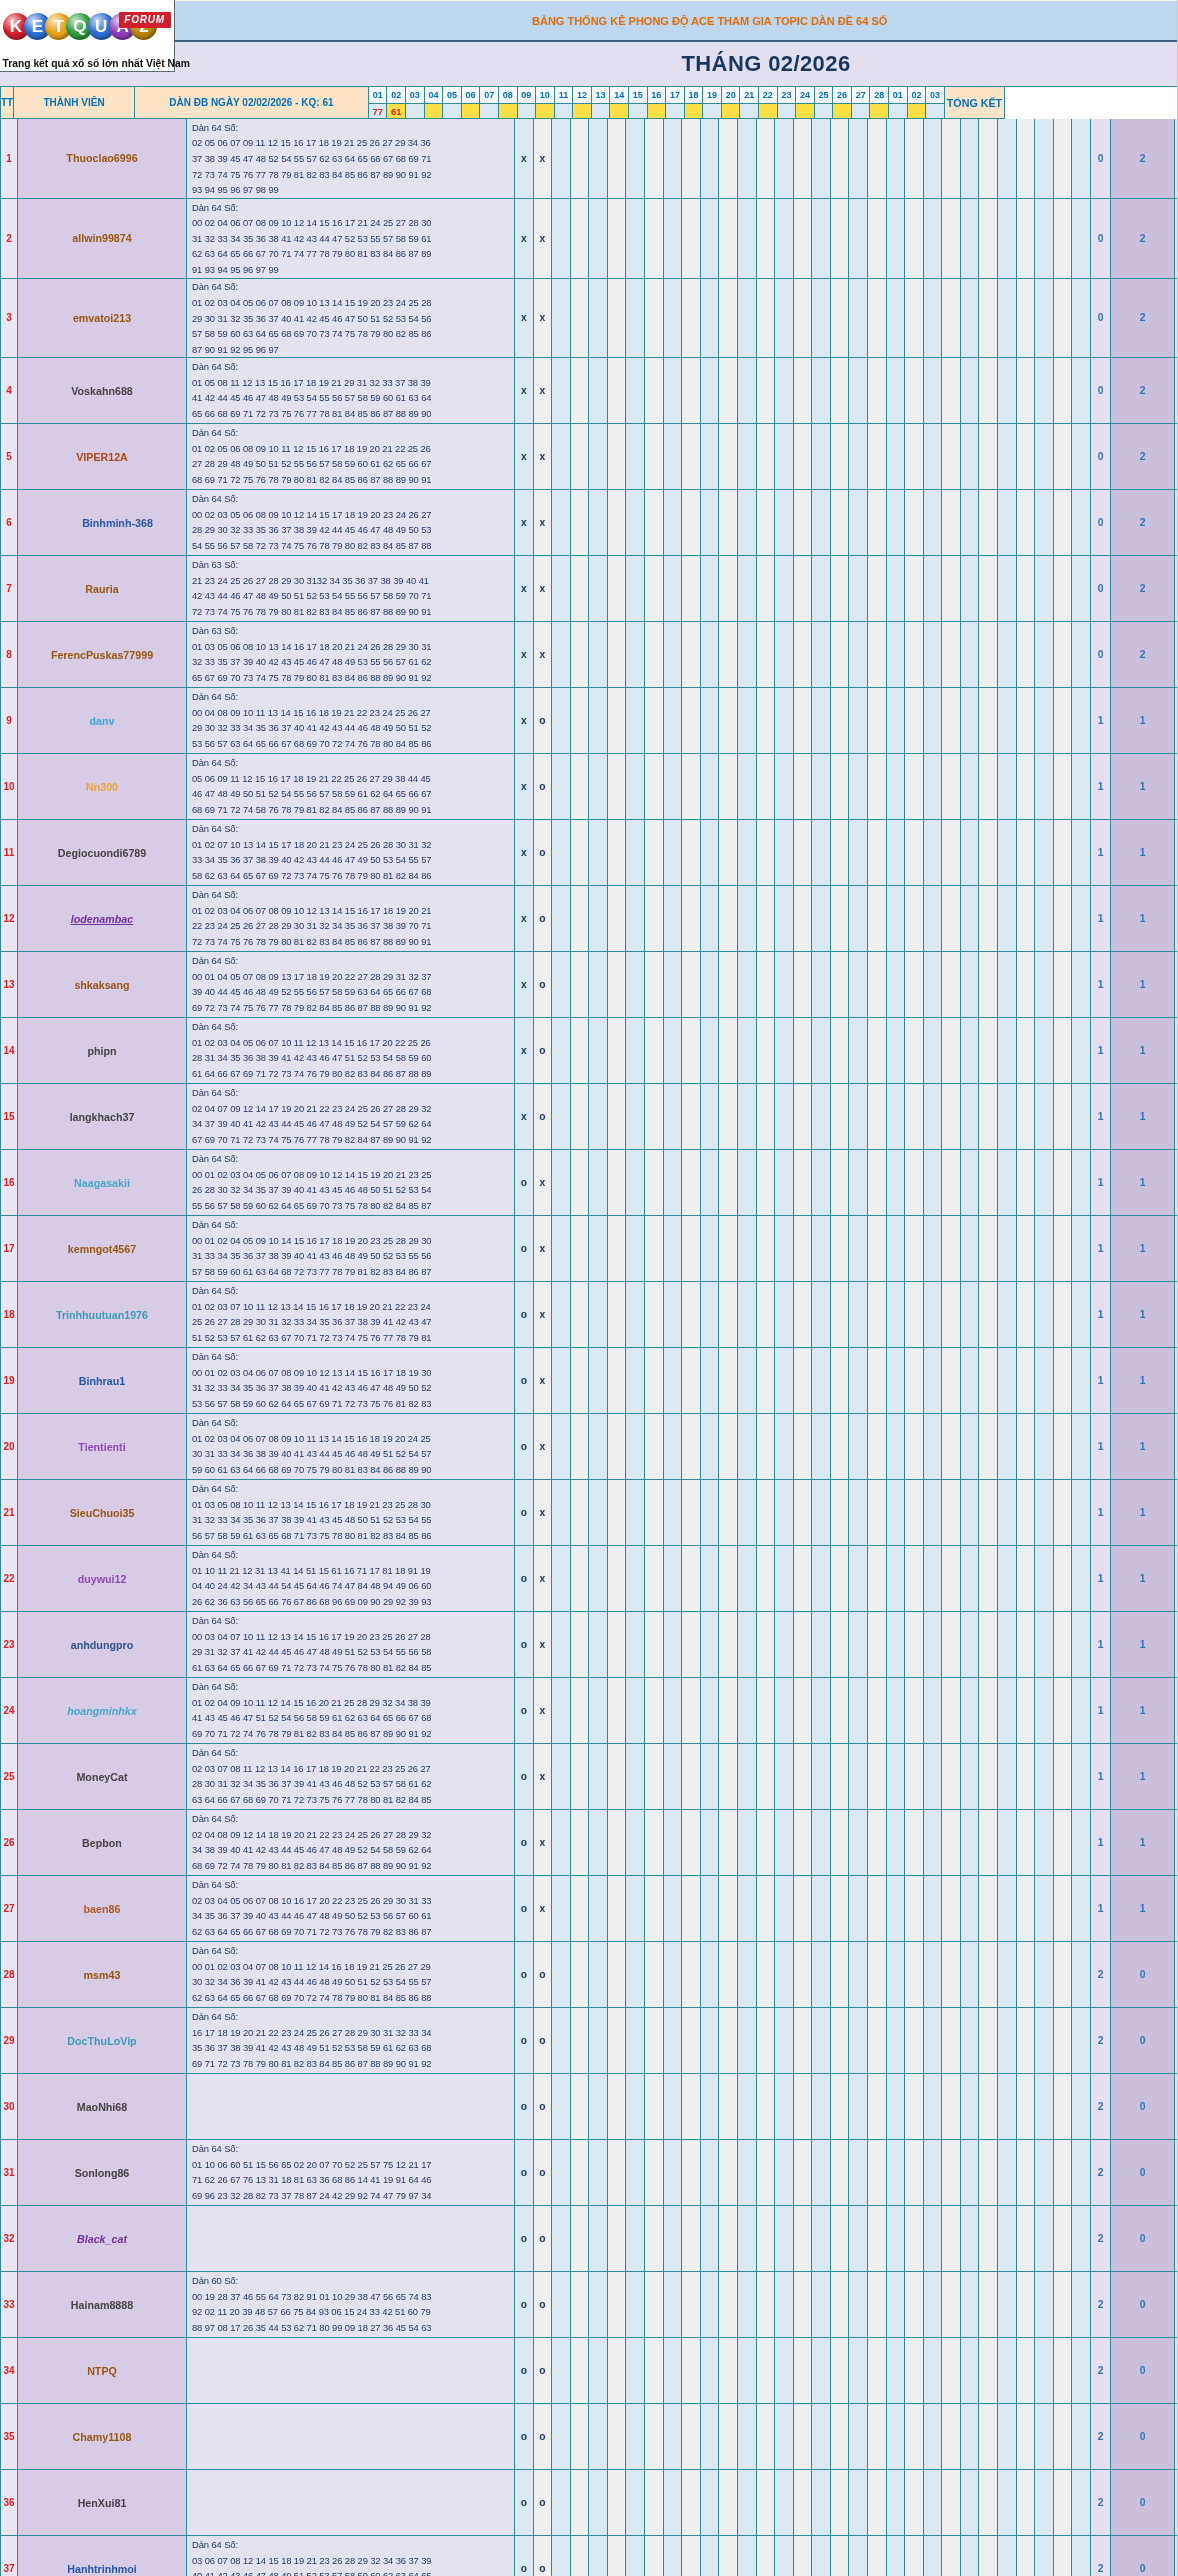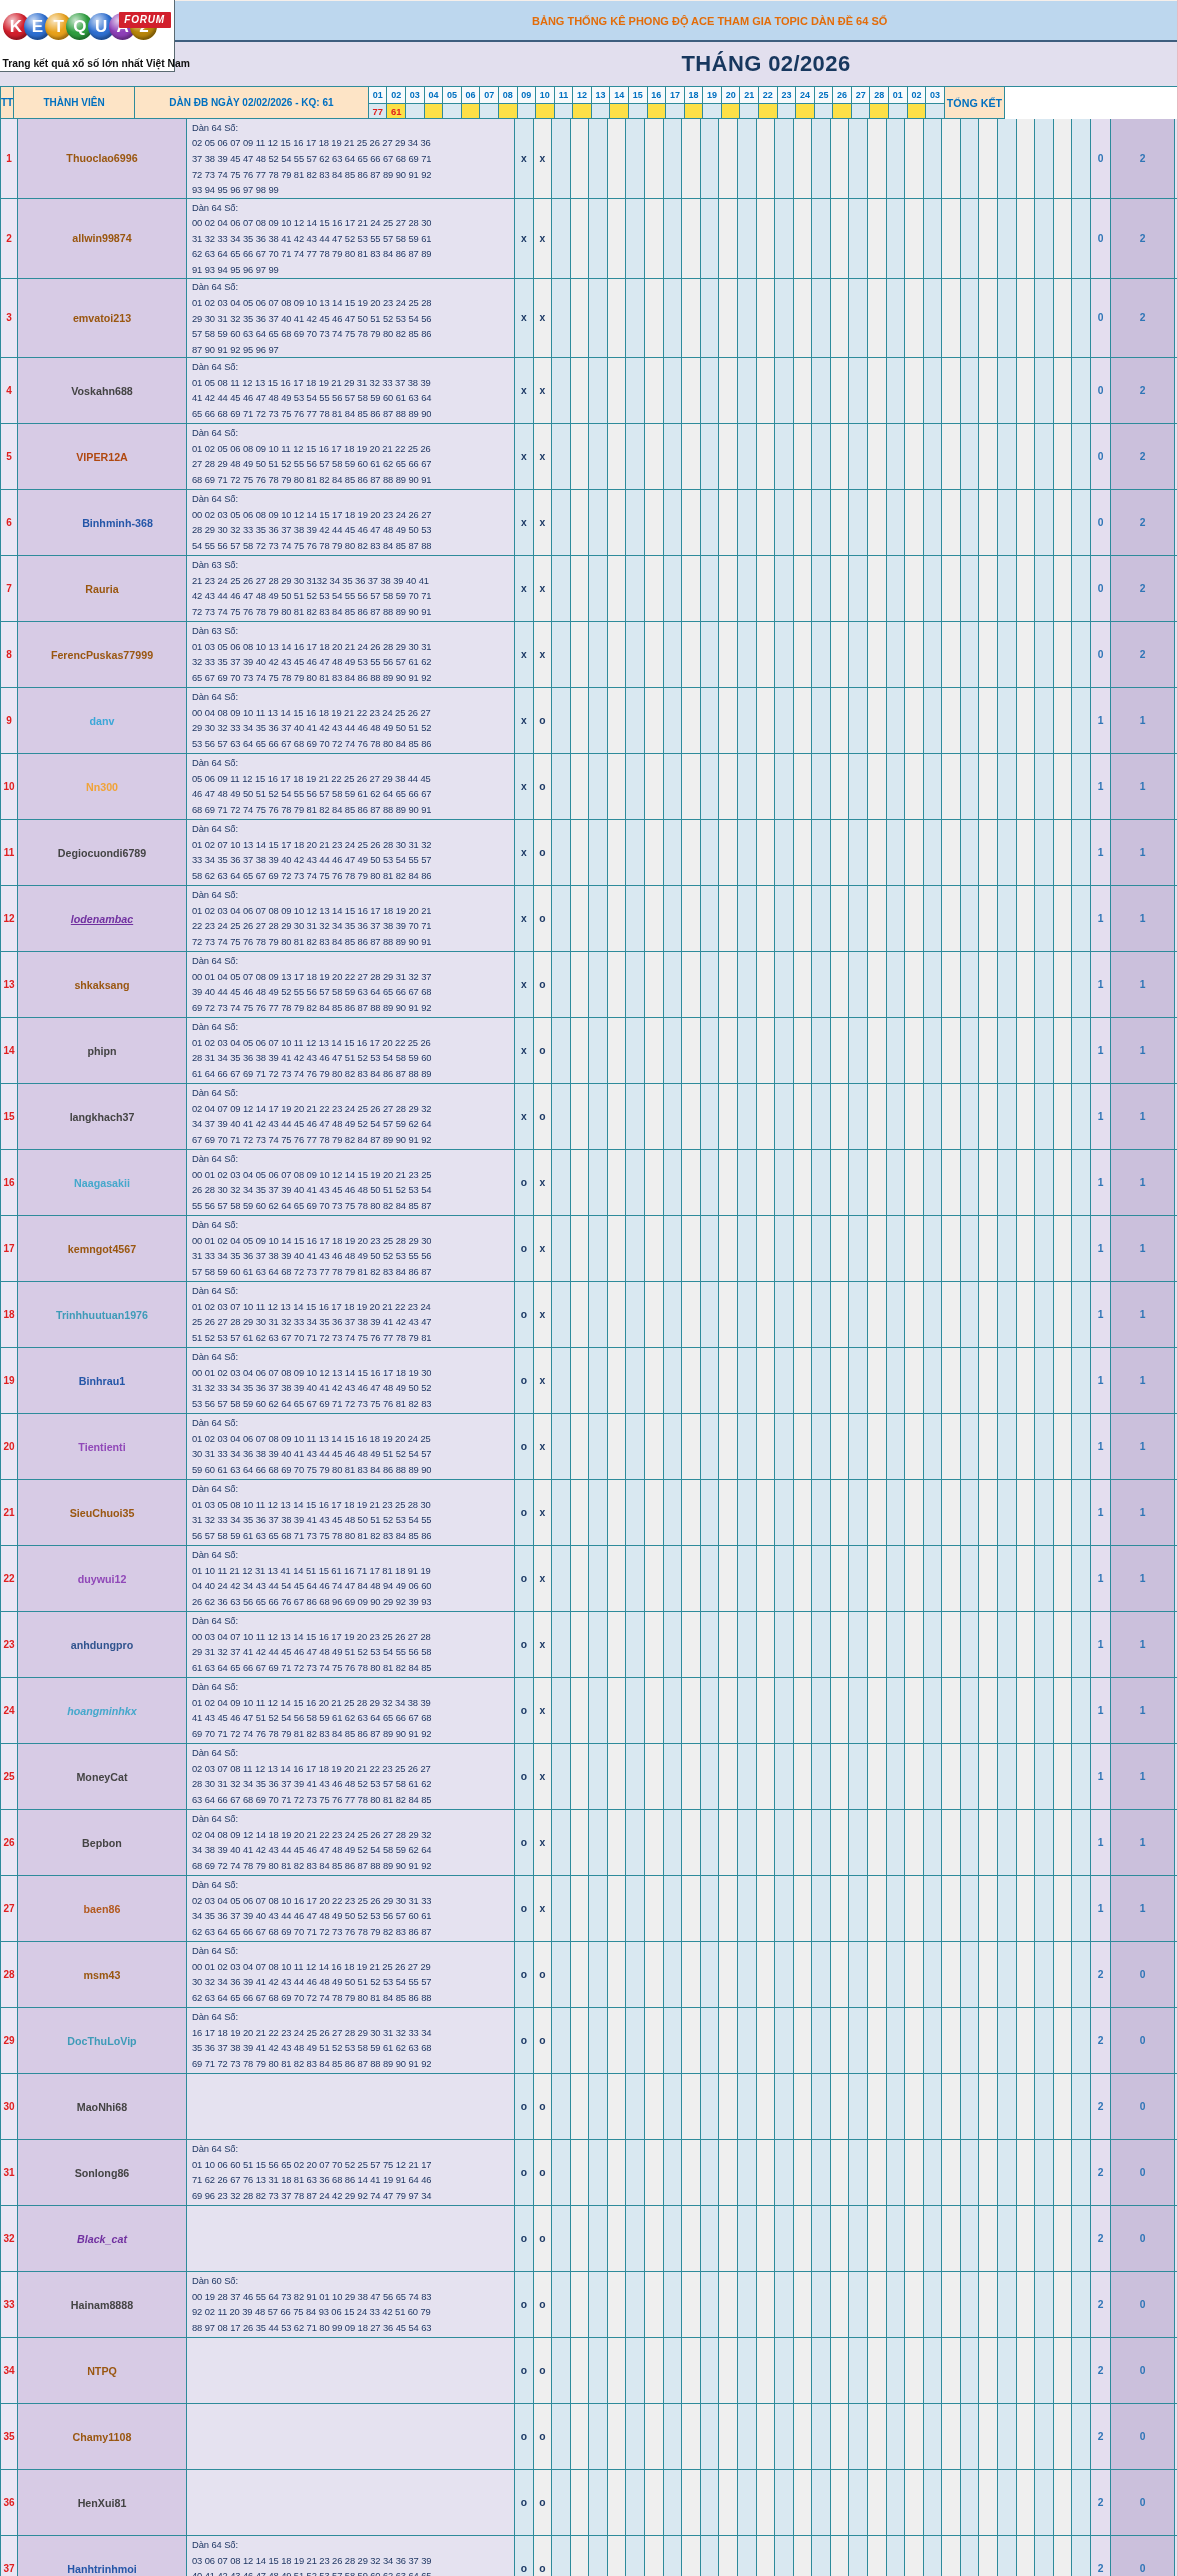--- a/index.html
+++ b/index.html
@@ -577,21 +577,21 @@
     <div class="cell c-tb">1</div>
   </div>
 
   <div class="row">
     <div class="cell c-tt">10</div>
     <div class="cell c-mem" style="color: rgb(240, 163, 56);">Nn300</div>
     <div class="cell c-dan">
           <div class="dan-line">Dàn 64 Số:</div>
           <div class="dan-line">05 06 09 11 12 15 16 17 18 19 21 22 25 26 27 29 38 44 45</div>
           <div class="dan-line">46 47 48 49 50 51 52 54 55 56 57 58 59 61 62 64 65 66 67</div>
-          <div class="dan-line">68 69 71 72 74 75 76 78 79 81 82 84 85 86 87 88 89 90 91</div>
+          <div class="dan-line">68 69 71 72 74 58 76 78 79 81 82 84 85 86 87 88 89 90 91</div>
         </div>
     <div class="c-days">
           <div class="day odd">x</div>
           <div class="day even">o</div>
           <div class="day odd"></div>
           <div class="day even"></div>
           <div class="day odd"></div>
           <div class="day even"></div>
           <div class="day odd"></div>
           <div class="day even"></div>

